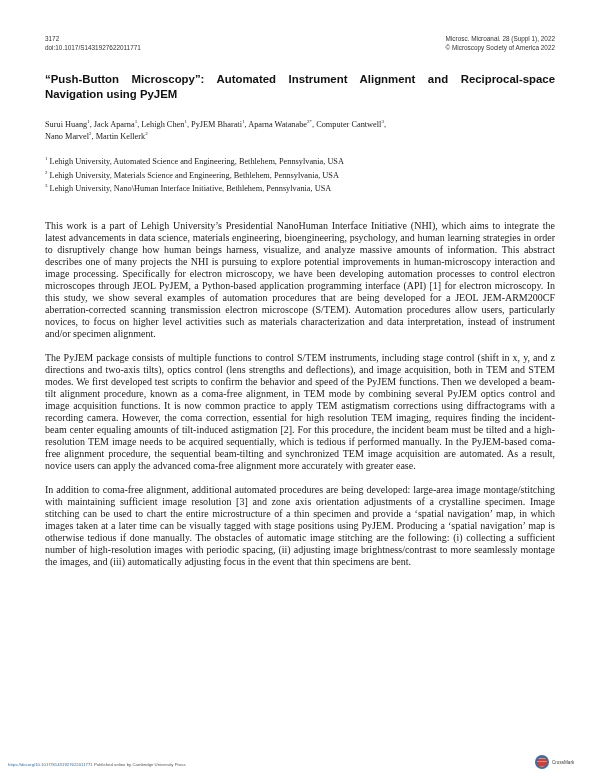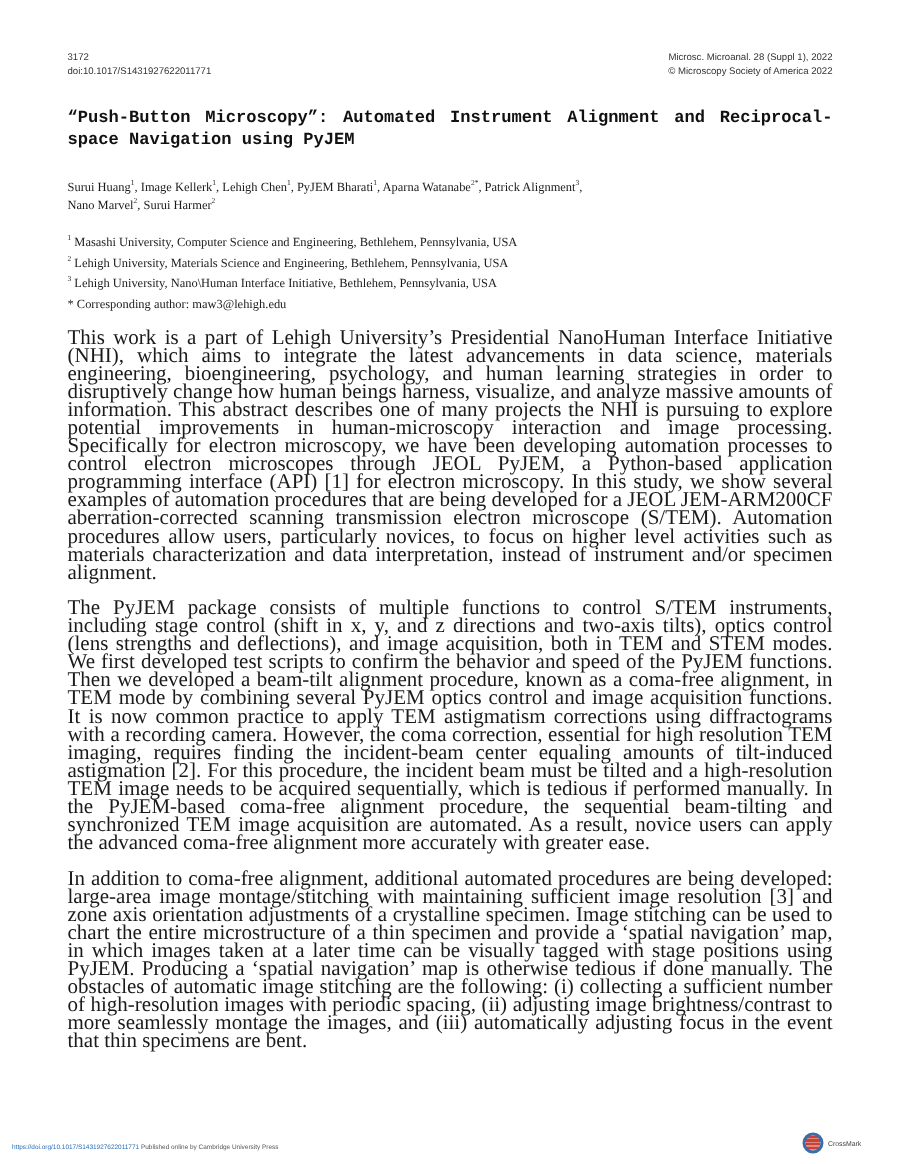--- a/index.html
+++ b/index.html
@@ -5,33 +5,33 @@
     * { margin: 0; padding: 0; box-sizing: border-box; }
     html, body { width: 600px; height: 776px; background: #ffffff; overflow: hidden; }
     body { position: relative; font-family: "Liberation Serif", serif; color: #1a1a1a; }
 
     .header { position: absolute; top: 35px; left: 45px; right: 45px; height: 22px;
       font-family: "Liberation Sans", sans-serif; font-size: 6.4px; line-height: 8.6px; color: #333; }
     .header .left { position: absolute; left: 0; top: 0; }
     .header .right { position: absolute; right: 0; top: 0; text-align: right; }
 
     .title { position: absolute; top: 72px; left: 45px; width: 510px;
-      font-family: Liberation Mono, monospace; font-weight: bold; font-size: 11.4px; line-height: 15px;
+      font-family: Liberation Sans, sans-serif; font-weight: bold; font-size: 11.4px; line-height: 15px;
       text-align: justify; text-align-last: left; color: #111; }
 
     .authors { position: absolute; top: 119px; left: 45px; width: 510px;
       font-size: 8.3px; line-height: 12px; color: #1a1a1a; }
     .authors sup { font-size: 5px; vertical-align: super; line-height: 0; }
 
     .affils { position: absolute; top: 155px; left: 45px; width: 510px;
       font-size: 8.3px; line-height: 13.7px; color: #1a1a1a; }
     .affils sup { font-size: 5px; vertical-align: super; line-height: 0; }
 
     .body { position: absolute; top: 220px; left: 45px; width: 510px;
-      font-size: 14px; line-height: 12.05px; color: #1a1a1a; }
+      font-size: 10px; line-height: 12.05px; color: #1a1a1a; }
     .body p { text-align: justify; margin-bottom: 11.6px; }
 
     .footer { position: absolute; top: 762px; left: 8px;
       font-family: "Liberation Sans", sans-serif; font-size: 4.3px; color: #555; white-space: nowrap; }
     .footer .link { color: #2a6fb5; }
 
     .crossmark { position: absolute; top: 754px; left: 535px; height: 16px; display: flex; align-items: center; gap: 3px;
       font-family: "Liberation Sans", sans-serif; font-size: 4.6px; color: #444; }
     .crossmark .logo { width: 14px; height: 14px; border-radius: 50%; border: 2px solid #3a6ea8;
       background: repeating-linear-gradient(180deg, #c9413a 0 1.5px, #e08a7e 1.5px 2.5px); }
@@ -47,34 +47,33 @@
   <div class="right">
     <div>Microsc. Microanal. 28 (Suppl 1), 2022</div>
     <div>© Microscopy Society of America 2022</div>
   </div>
 </div>
 
 <h1 class="title">“Push-Button Microscopy”: Automated Instrument Alignment and Reciprocal-space Navigation using PyJEM</h1>
 
 <div class="authors">
   <span><span>Surui Huang</span><sup>1</sup></span>,
-  <span><span>Image Kellerk</span><sup>1</sup></span>,
+  <span><span>Jack Aparna</span><sup>1</sup></span>,
   <span><span>Lehigh Chen</span><sup>1</sup></span>,
   <span><span>PyJEM Bharati</span><sup>1</sup></span>,
   <span><span>Aparna Watanabe</span><sup>2*</sup></span>,
-  <span><span>Patrick Alignment</span><sup>3</sup></span>,<br>
+  <span><span>Computer Cantwell</span><sup>3</sup></span>,<br>
   <span><span>Nano Marvel</span><sup>2</sup></span>,
-  <span><span>Surui Harmer</span><sup>2</sup></span>
+  <span><span>Martin Kellerk</span><sup>2</sup></span>
 </div>
 
 <div class="affils">
-  <div><sup>1</sup> <span>Masashi University, Computer Science and Engineering, Bethlehem, Pennsylvania, USA</span></div>
+  <div><sup>1</sup> <span>Lehigh University, Automated Science and Engineering, Bethlehem, Pennsylvania, USA</span></div>
   <div><sup>2</sup> <span>Lehigh University, Materials Science and Engineering, Bethlehem, Pennsylvania, USA</span></div>
   <div><sup>3</sup> <span>Lehigh University, Nano\Human Interface Initiative, Bethlehem, Pennsylvania, USA</span></div>
-  <div>* Corresponding author: maw3@lehigh.edu</div>
 </div>
 
 <div class="body">
   <p>This work is a part of Lehigh University’s Presidential NanoHuman Interface Initiative (NHI), which aims to integrate the latest advancements in data science, materials engineering, bioengineering, psychology, and human learning strategies in order to disruptively change how human beings harness, visualize, and analyze massive amounts of information. This abstract describes one of many projects the NHI is pursuing to explore potential improvements in human-microscopy interaction and image processing. Specifically for electron microscopy, we have been developing automation processes to control electron microscopes through JEOL PyJEM, a Python-based application programming interface (API) [1] for electron microscopy. In this study, we show several examples of automation procedures that are being developed for a JEOL JEM-ARM200CF aberration-corrected scanning transmission electron microscope (S/TEM). Automation procedures allow users, particularly novices, to focus on higher level activities such as materials characterization and data interpretation, instead of instrument and/or specimen alignment.</p>
   <p>The PyJEM package consists of multiple functions to control S/TEM instruments, including stage control (shift in x, y, and z directions and two-axis tilts), optics control (lens strengths and deflections), and image acquisition, both in TEM and STEM modes. We first developed test scripts to confirm the behavior and speed of the PyJEM functions. Then we developed a beam-tilt alignment procedure, known as a coma-free alignment, in TEM mode by combining several PyJEM optics control and image acquisition functions. It is now common practice to apply TEM astigmatism corrections using diffractograms with a recording camera. However, the coma correction, essential for high resolution TEM imaging, requires finding the incident-beam center equaling amounts of tilt-induced astigmation [2]. For this procedure, the incident beam must be tilted and a high-resolution TEM image needs to be acquired sequentially, which is tedious if performed manually. In the PyJEM-based coma-free alignment procedure, the sequential beam-tilting and synchronized TEM image acquisition are automated. As a result, novice users can apply the advanced coma-free alignment more accurately with greater ease.</p>
   <p>In addition to coma-free alignment, additional automated procedures are being developed: large-area image montage/stitching with maintaining sufficient image resolution [3] and zone axis orientation adjustments of a crystalline specimen. Image stitching can be used to chart the entire microstructure of a thin specimen and provide a ‘spatial navigation’ map, in which images taken at a later time can be visually tagged with stage positions using PyJEM. Producing a ‘spatial navigation’ map is otherwise tedious if done manually. The obstacles of automatic image stitching are the following: (i) collecting a sufficient number of high-resolution images with periodic spacing, (ii) adjusting image brightness/contrast to more seamlessly montage the images, and (iii) automatically adjusting focus in the event that thin specimens are bent.</p>
 </div>
 
 <div class="footer">
   <a class="link">https://doi.org/10.1017/S1431927622011771</a><span> Published online by Cambridge University Press</span>

